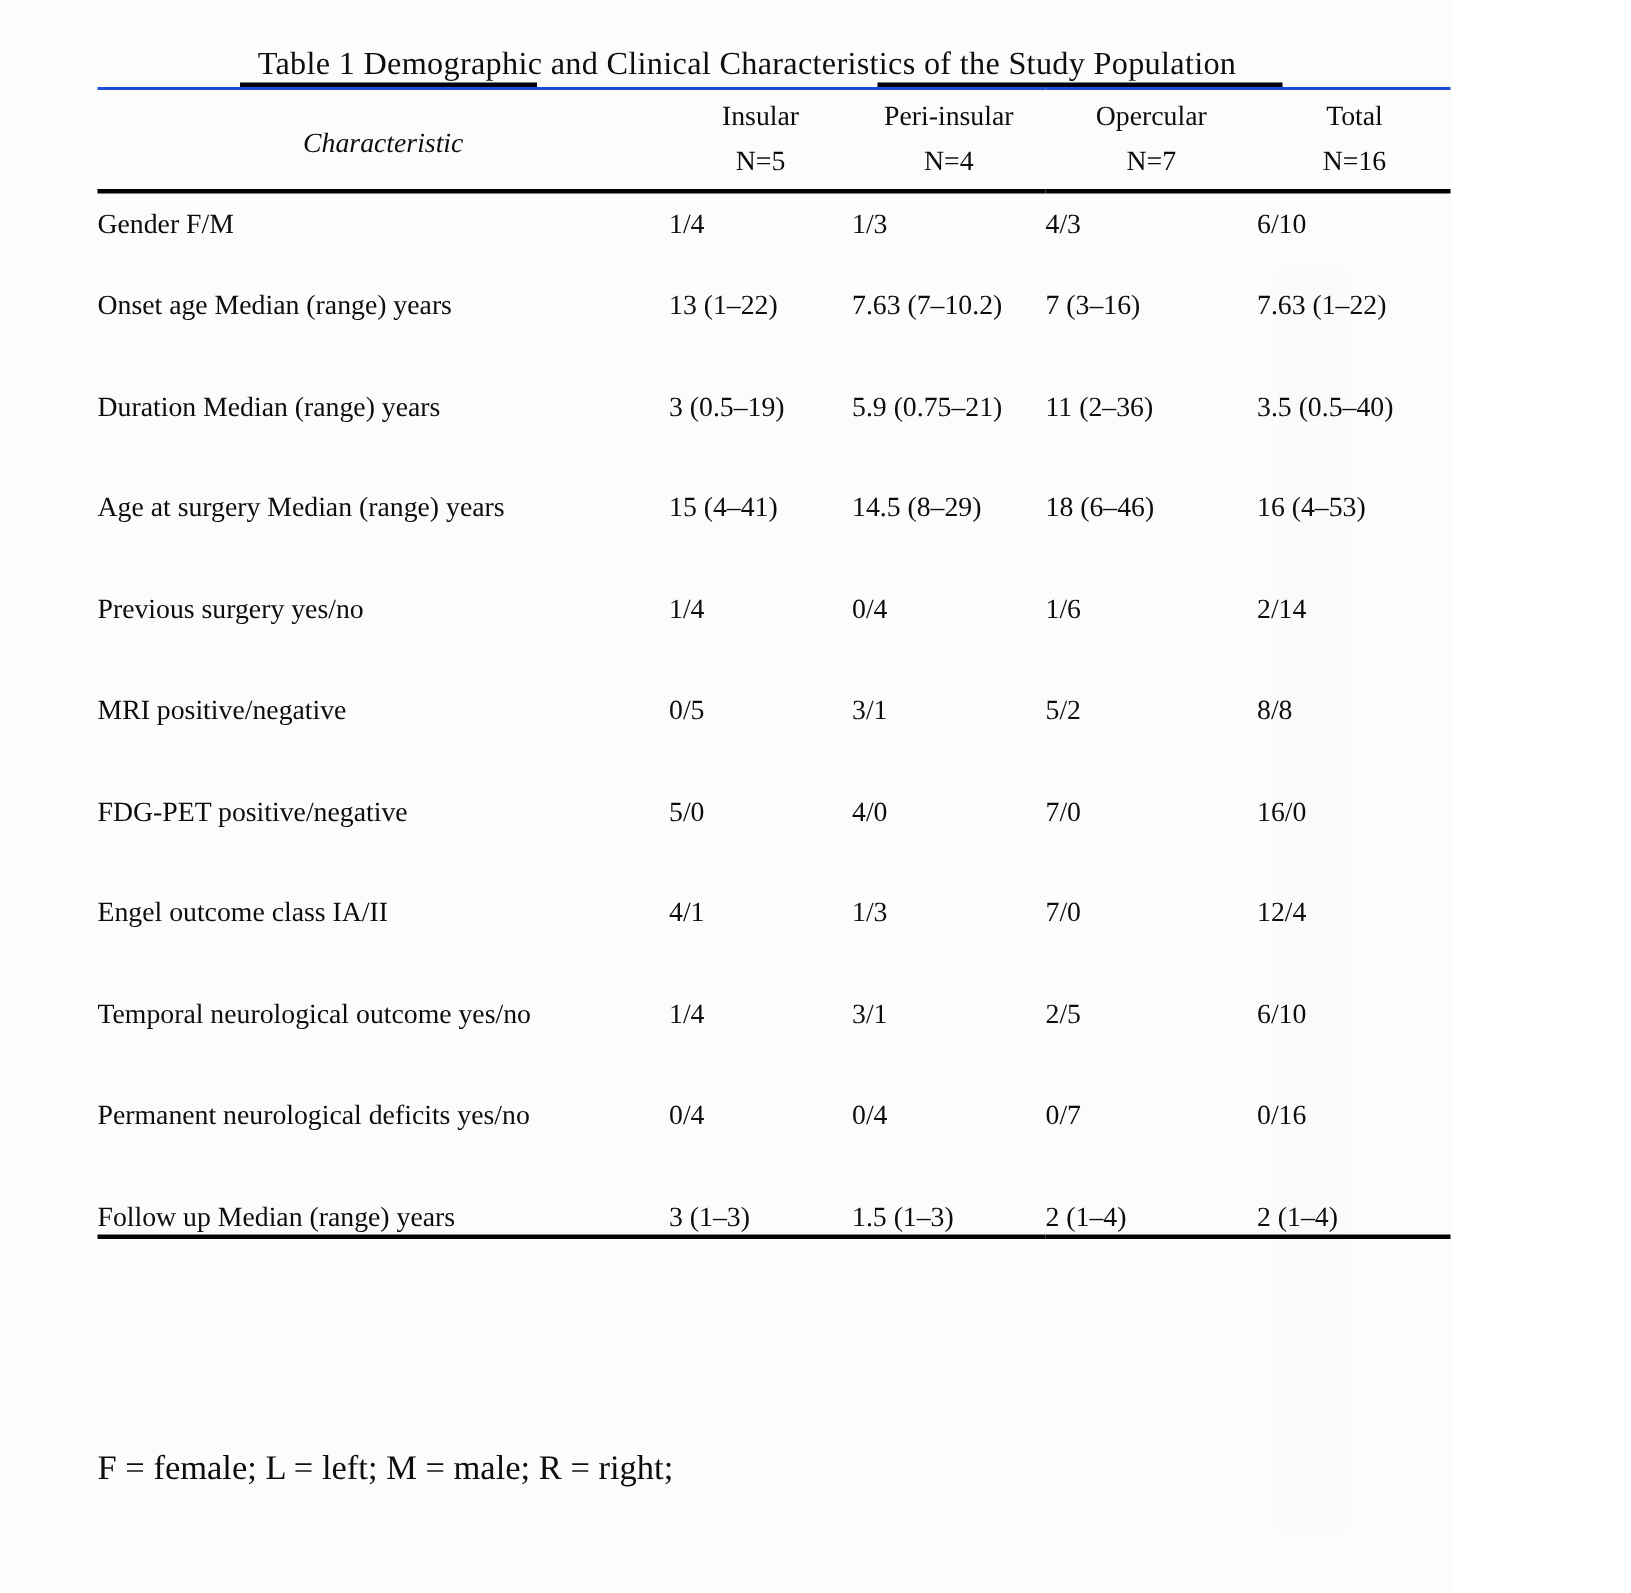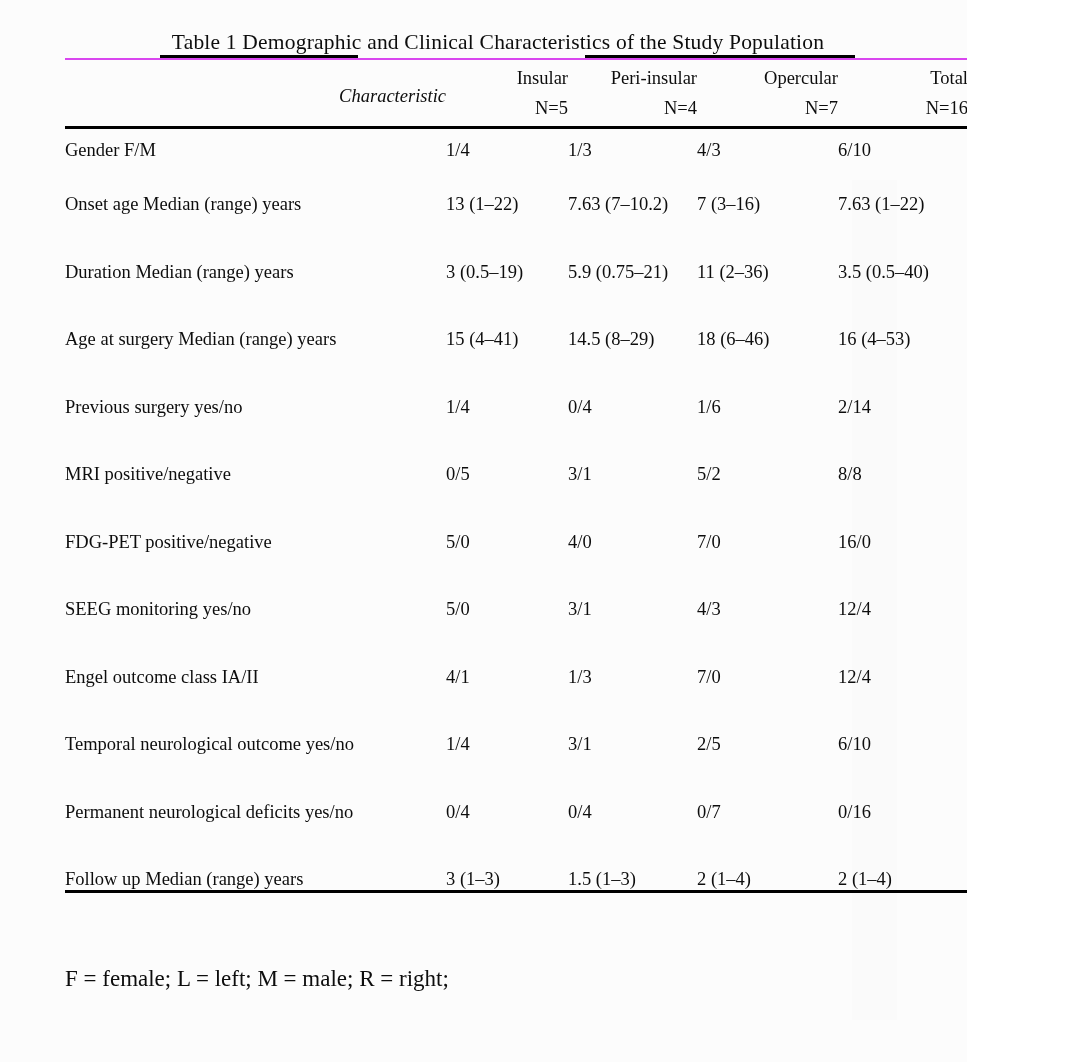--- a/index.html
+++ b/index.html
@@ -37,25 +37,25 @@
   table.demo-table {
     position: absolute;
     left: 65px;
     top: 58px;
     width: 903px;
     border-collapse: collapse;
     table-layout: fixed;
     font-size: 18.5px;
   }
   thead th {
-    border-top: 2px solid #d946ef;
+    border-top: 2px solid #1d4ed8;
     border-bottom: 3px solid #000;
     height: 68px;
     font-weight: normal;
-    text-align: right;
+    text-align: center;
     vertical-align: middle;
     padding: 0;
   }
   thead th .head-line {
     line-height: 30px;
   }
   thead th.char-head {
     vertical-align: middle;
     padding-top: 6px;
     font-style: italic;
@@ -175,27 +175,20 @@
           <td>8/8</td>
         </tr>
         <tr>
           <td>FDG-PET positive/negative</td>
           <td>5/0</td>
           <td>4/0</td>
           <td>7/0</td>
           <td>16/0</td>
         </tr>
         <tr>
-          <td>SEEG monitoring yes/no</td>
-          <td>5/0</td>
-          <td>3/1</td>
-          <td>4/3</td>
-          <td>12/4</td>
-        </tr>
-        <tr>
           <td>Engel outcome class IA/II</td>
           <td>4/1</td>
           <td>1/3</td>
           <td>7/0</td>
           <td>12/4</td>
         </tr>
         <tr>
           <td>Temporal neurological outcome yes/no</td>
           <td>1/4</td>
           <td>3/1</td>

